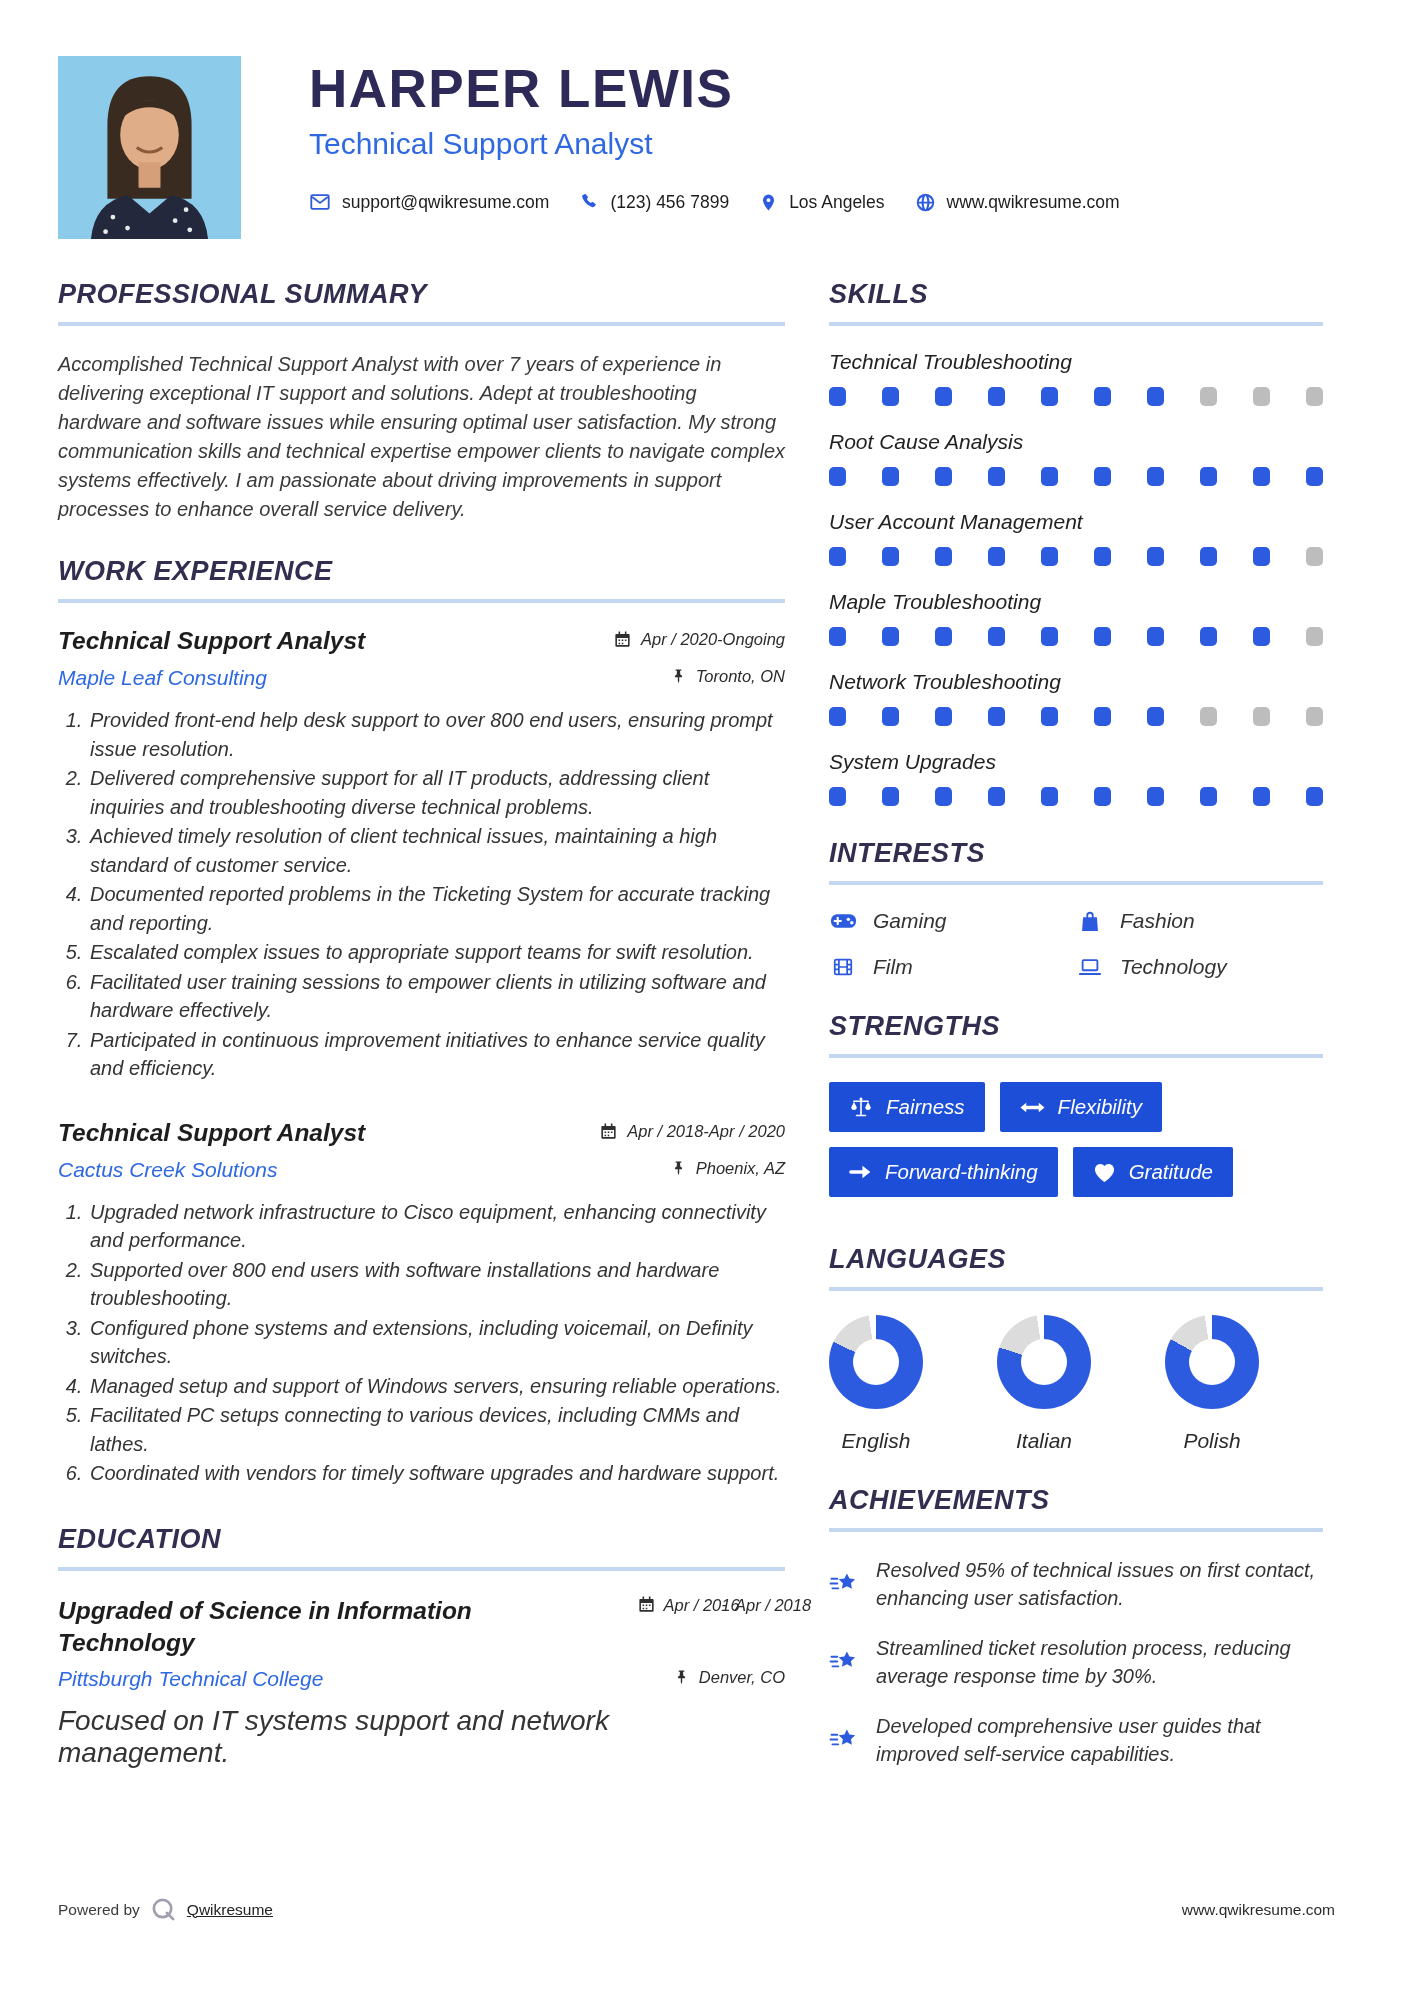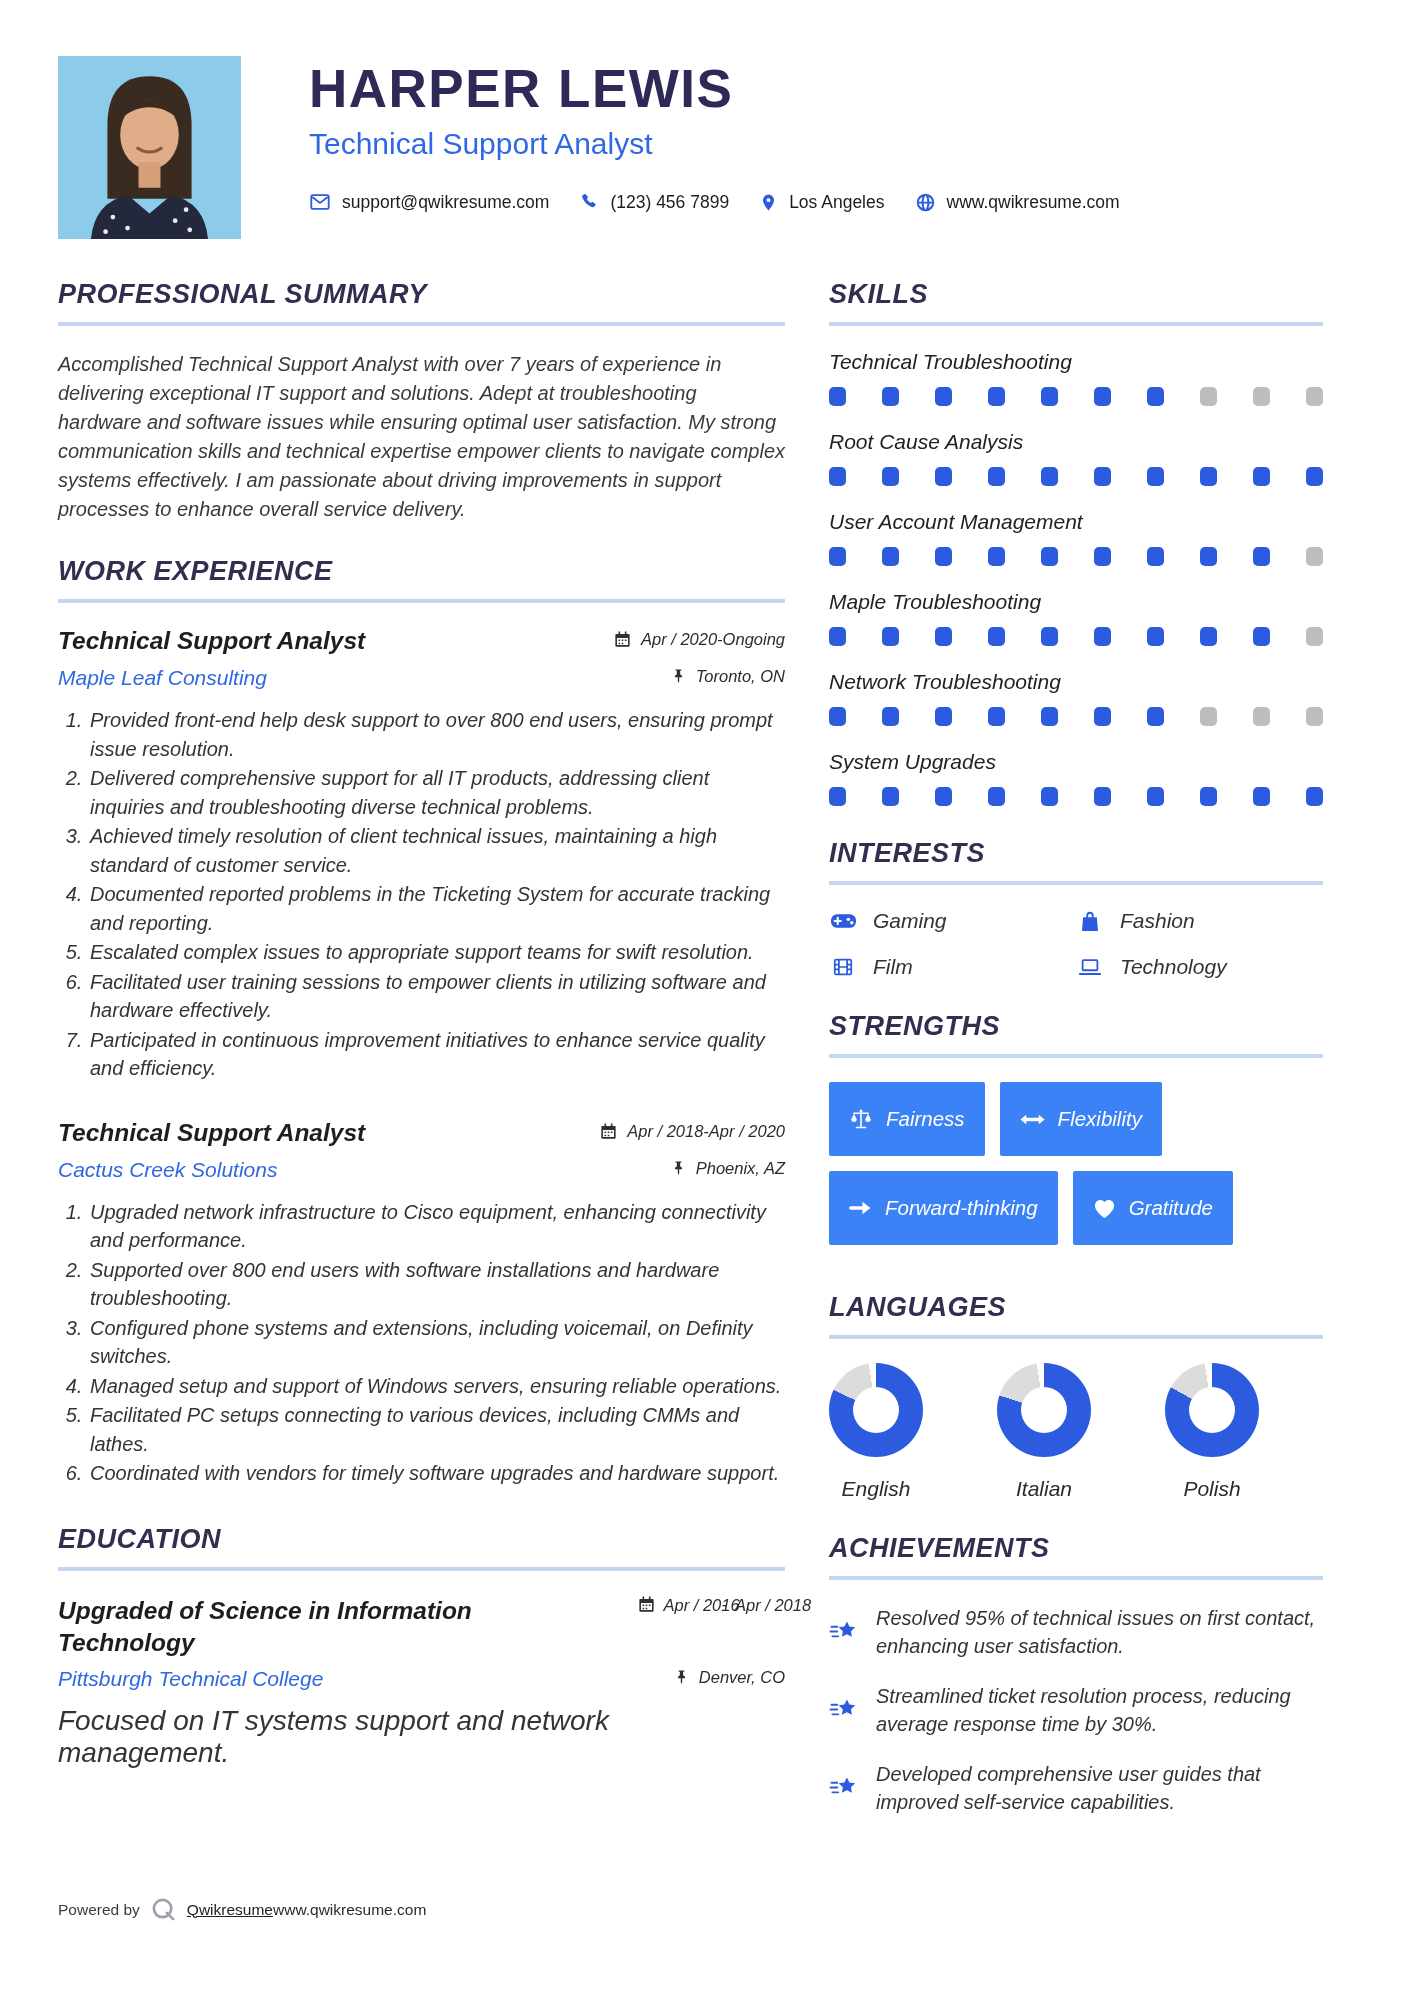--- a/index.html
+++ b/index.html
@@ -52,37 +52,37 @@
   .skill-name { font-size:21px; color:#222; margin-bottom:13px; }
   .dots { display:flex; justify-content:space-between; }
   .dot { width:17px; height:19px; border-radius:5px; background:#2d5be0; }
   .dot.off { background:#bdbdbd; }
 
   .interests-grid { display:grid; grid-template-columns:1fr 1fr; row-gap:22px; }
   .interest { display:flex; align-items:center; gap:16px; font-size:21px; color:#333; }
   .interest .icon { width:28px; }
 
   .badges { display:flex; flex-wrap:wrap; }
-  .badge { display:inline-flex; align-items:center; gap:13px; background:#3b82f6; color:#fff;
-           font-size:20.5px; padding:25px 20px; margin:0 15px 15px 0; border-radius:2px; }
+  .badge { display:inline-flex; align-items:center; gap:13px; background:#1d4ed8; color:#fff;
+           font-size:20.5px; padding:13px 20px; margin:0 15px 15px 0; border-radius:2px; }
 
   .langs { display:flex; gap:74px; margin-top:6px; }
   .lang { text-align:center; }
   .donut { width:94px; height:94px; border-radius:50%; position:relative; margin:0 auto 20px;
            background:conic-gradient(#2d5be0 0 calc(var(--p)*1%), #dcdcdc calc(var(--p)*1%) 97.5%, #ffffff 97.5% 100%); }
   .donut::after { content:""; position:absolute; inset:24px; background:#fff; border-radius:50%; }
   .lang-name { font-size:21px; color:#2b2b2b; }
 
   .ach { display:flex; gap:16px; margin-bottom:22px; }
   .ach .icon { flex:none; margin-top:1px; }
   .ach p { margin:0; font-size:20px; line-height:28px; color:#343434; }
 
   
-  .footer { position:absolute; left:58px; right:66px; top:1896px;
-            display:flex; justify-content:flex-start; align-items:center; font-size:15.5px; }
+  .footer { position:absolute; left:58px; right:72px; top:1896px;
+            display:flex; justify-content:space-between; align-items:center; font-size:15.5px; }
   .powered { display:flex; align-items:center; gap:10px; color:#3c3c3c; }
   .brand { color:#222; text-decoration:underline; font-weight:500; }
   .site { color:#2b2b2b; text-decoration:none; }
 </style>
 </head>
 <body>
 
 <div class="page">
 
   <div class="header">

